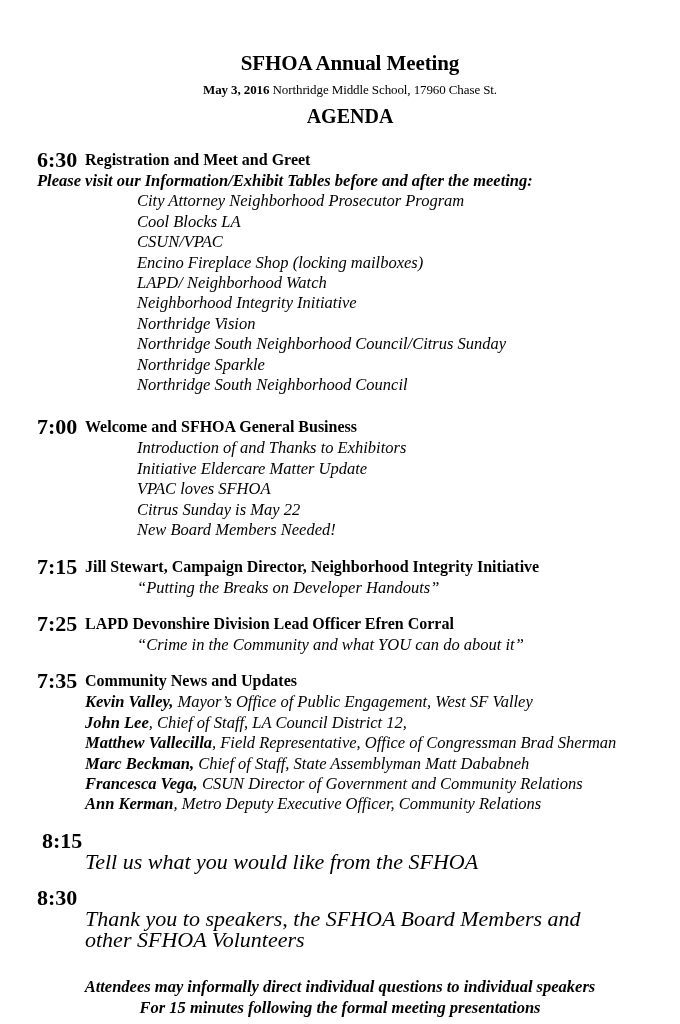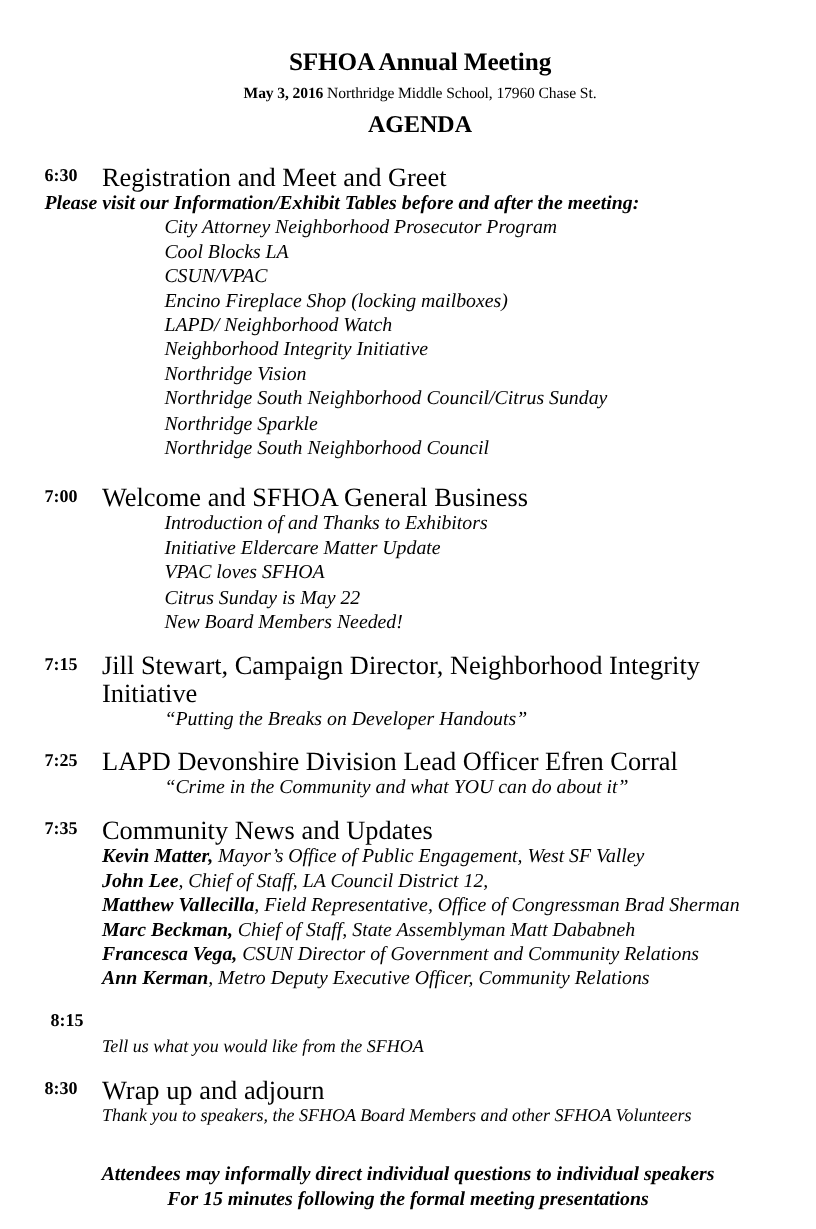--- a/index.html
+++ b/index.html
@@ -20,21 +20,21 @@
     position: relative;
     width: 680px;
     height: 1024px;
     box-sizing: border-box;
     padding: 0;
   }
 
   
   .title-block {
     text-align: center;
-    padding-top: 38px;
+    padding-top: 50px;
     margin-left: 20px;
   }
   .title-line1 {
     font-size: 21px;
     font-weight: bold;
     line-height: 26px;
     letter-spacing: -0.1px;
   }
   .title-line2 {
     font-size: 13px;
@@ -60,34 +60,34 @@
   .item {
     position: relative;
     margin-bottom: 0;
   }
 
   .item-head {
     display: flex;
     align-items: flex-start;
   }
   .time {
-    font-size: 15px;
+    font-size: 22px;
     font-weight: bold;
     line-height: 23px;
     flex: 0 0 auto;
     width: 48px;
     white-space: pre;
   }
   .time.nudge {
     padding-left: 5px;
     width: 43px;
   }
   .head-title {
-    font-size: 22px;
-    font-weight: normal;
+    font-size: 16px;
+    font-weight: bold;
     line-height: 23px;
     flex: 1 1 auto;
     max-width: 500px;
   }
   .head-title.wide {
     max-width: 560px;
   }
 
   
   .lvl1 {           
@@ -109,21 +109,21 @@
     font-size: 16.5px;
     line-height: 20.4px;
     font-style: italic;
     max-width: 545px;
   }
   .speaker .nm {
     font-weight: bold;
   }
   .sub-note {
     margin-left: 48px;
-    font-size: 15px;
+    font-size: 22px;
     line-height: 20.4px;
     font-style: italic;
     max-width: 500px;
   }
 
   .gap-lg { height: 20px; }
   .gap-md { height: 14px; }
 
   
   .footer {
@@ -201,21 +201,21 @@
       <div class="lvl2">“Crime in the Community and what YOU can do about it”</div>
     </div>
 
     <div class="gap-md"></div>
 
     <div class="item">
       <div class="item-head">
         <span class="time">7:35</span>
         <span class="head-title">Community News and Updates</span>
       </div>
-      <div class="speaker"><span class="nm">Kevin Matter,</span><span> Mayor’s Office of Public Engagement, West SF Valley</span></div>
+      <div class="speaker"><span class="nm">Kevin Valley,</span><span> Mayor’s Office of Public Engagement, West SF Valley</span></div>
       <div class="speaker"><span class="nm">John Lee</span><span>, Chief of Staff, LA Council District 12,</span></div>
       <div class="speaker"><span class="nm">Matthew Vallecilla</span><span>, Field Representative, Office of Congressman Brad Sherman</span></div>
       <div class="speaker"><span class="nm">Marc Beckman,</span><span> Chief of Staff, State Assemblyman Matt Dababneh</span></div>
       <div class="speaker"><span class="nm">Francesca Vega,</span><span> CSUN Director of Government and Community Relations</span></div>
       <div class="speaker"><span class="nm">Ann Kerman</span><span>, Metro Deputy Executive Officer, Community Relations</span></div>
     </div>
 
     <div class="gap-md"></div>
 
     <div class="item">
@@ -223,21 +223,20 @@
         <span class="time nudge">8:15</span>
       </div>
       <div class="sub-note">Tell us what you would like from the SFHOA</div>
     </div>
 
     <div class="gap-md"></div>
 
     <div class="item">
       <div class="item-head">
         <span class="time">8:30</span>
-        <span class="head-title">Wrap up and adjourn</span>
       </div>
       <div class="sub-note">Thank you to speakers, the SFHOA Board Members and other SFHOA Volunteers</div>
     </div>
 
   </div>
 
   <div class="footer">
     <div>Attendees may informally direct individual questions to individual speakers</div>
     <div>For 15 minutes following the formal meeting presentations</div>
   </div>

